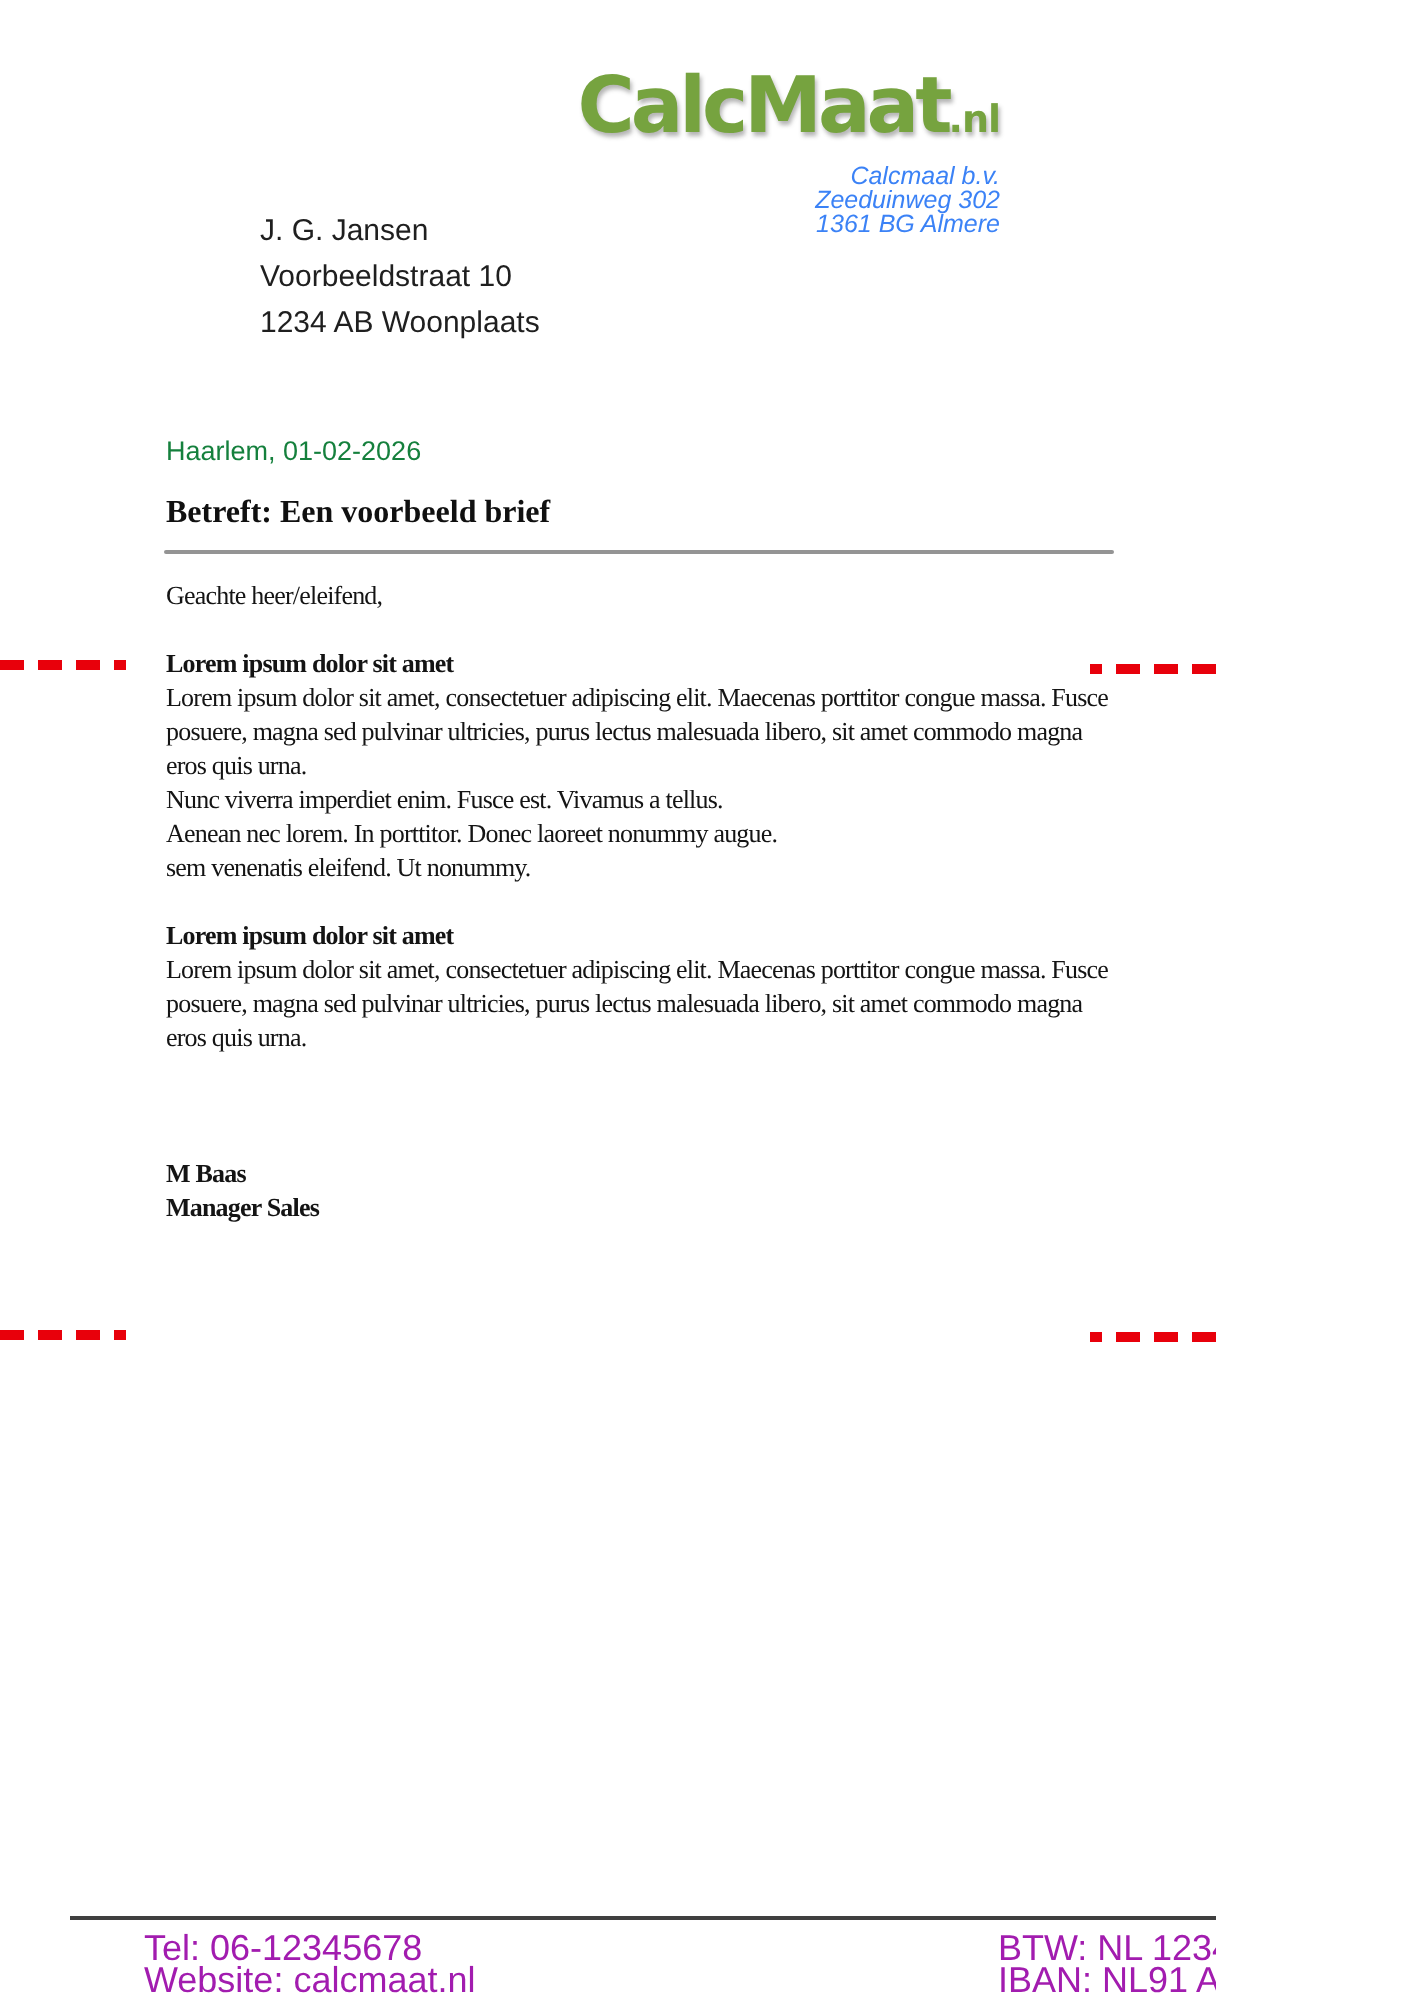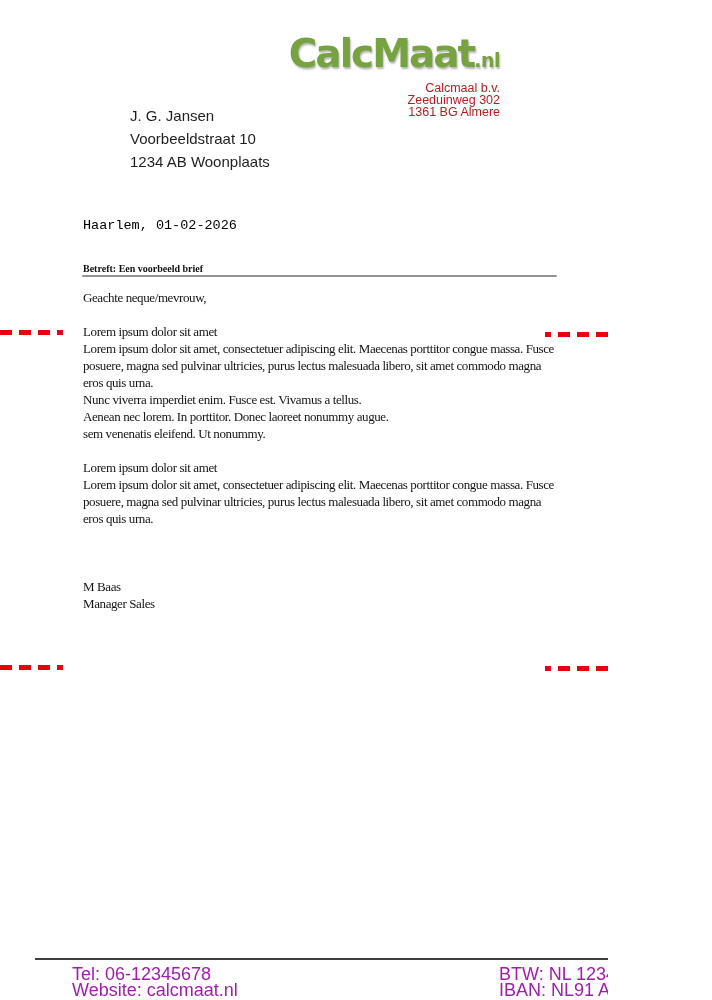--- a/index.html
+++ b/index.html
@@ -49,51 +49,51 @@
     white-space: nowrap;
   }
   .logo-text .tld {
     font-size: 19px;
     letter-spacing: -0.5px;
   }
   .company-address {
     margin-top: 9px;
     font-size: 12.5px;
     line-height: 12px;
-    color: #b91c1c;
+    color: #3b82f6;
+    font-style: italic;
   }
 
   
   .recipient {
     position: absolute;
     left: 130px;
     top: 104px;
     font-size: 15px;
     line-height: 23px;
     color: #1f1f1f;
   }
 
   
   .date-line {
     position: absolute;
     left: 83px;
     top: 218px;
-    font-family: Liberation Mono, monospace;
+    font-family: Liberation Sans, sans-serif;
     font-size: 13.5px;
-    color: #000000;
+    color: #15803d;
   }
   .subject-line {
     position: absolute;
     left: 83px;
     top: 248px;
     font-family: "Liberation Serif", serif;
     font-weight: bold;
-    font-size: 10px;
+    font-size: 16px;
     color: #101010;
-    margin-top: 15px;
   }
   .subject-divider {
     position: absolute;
     left: 82px;
     top: 275px;
     width: 475px;
     height: 2px;
     background: var(--rule-gray, #949494);
     border-radius: 1px;
   }
@@ -103,21 +103,21 @@
     position: absolute;
     left: 83px;
     top: 289px;
     font-family: "Liberation Serif", serif;
     font-size: 13px;
     letter-spacing: -0.4px;
     line-height: 17px;
     color: #141414;
   }
   .letter-body .line { min-height: 17px; white-space: nowrap; }
-  .letter-body .bold { font-weight: normal; }
+  .letter-body .bold { font-weight: bold; }
 
   
   .footer-rule {
     position: absolute;
     left: 35px;
     top: 958px;
     width: 641px;
     height: 2px;
     background: var(--footer-line, #3f3f3f);
   }
@@ -159,21 +159,21 @@
     <div>J. G. Jansen</div>
     <div>Voorbeeldstraat 10</div>
     <div>1234 AB Woonplaats</div>
   </div>
 
   <div class="date-line">Haarlem, 01-02-2026</div>
   <div class="subject-line">Betreft: Een voorbeeld brief</div>
   <div class="subject-divider"></div>
 
   <div class="letter-body">
-    <div class="line">Geachte neque/mevrouw,</div>
+    <div class="line">Geachte heer/eleifend,</div>
     <div class="line"></div>
     <div class="line bold">Lorem ipsum dolor sit amet</div>
     <div class="line">Lorem ipsum dolor sit amet, consectetuer adipiscing elit. Maecenas porttitor congue massa. Fusce</div>
     <div class="line">posuere, magna sed pulvinar ultricies, purus lectus malesuada libero, sit amet commodo magna</div>
     <div class="line">eros quis urna.</div>
     <div class="line">Nunc viverra imperdiet enim. Fusce est. Vivamus a tellus.</div>
     <div class="line">Aenean nec lorem. In porttitor. Donec laoreet nonummy augue.</div>
     <div class="line">sem venenatis eleifend. Ut nonummy.</div>
     <div class="line"></div>
     <div class="line bold">Lorem ipsum dolor sit amet</div>

